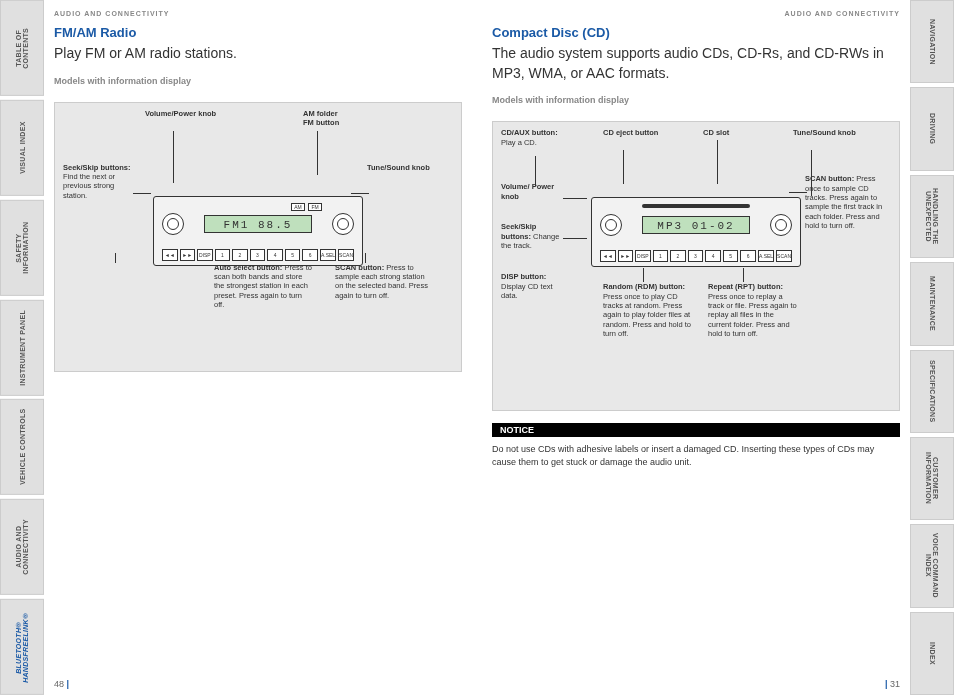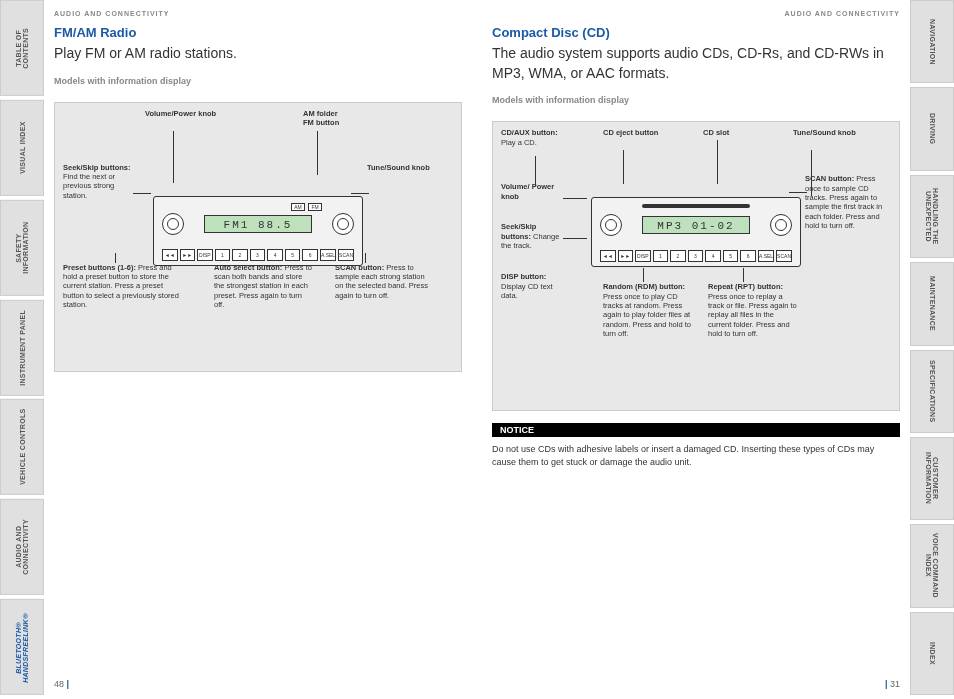--- a/index.html
+++ b/index.html
@@ -130,21 +130,20 @@
     <div class="intro">Play FM or AM radio stations.</div>
     <div class="models">Models with information display</div>
 
     <div class="diagram-box">
 
       <div class="callout" style="left:90px; top:6px;"><b>Volume/Power knob</b></div>
       <div class="callout" style="left:248px; top:6px; white-space:pre-line;"><b>AM folder
 FM button</b></div>
       <div class="callout" style="left:8px; top:60px; width:70px;"><b>Seek/Skip buttons:</b><span> Find the next or previous strong station.</span></div>
       <div class="callout" style="left:312px; top:60px; width:70px;"><b>Tune/Sound knob</b></div>
-      <div class="callout" style="left:8px; top:160px; width:120px;"><b>Preset buttons (1-6):</b><span> Press and hold a preset button to store the current station. Press a preset button to select a previously stored station.</span></div>
       <div class="callout" style="left:159px; top:160px; width:100px;"><b>Auto select button:</b><span> Press to scan both bands and store the strongest station in each preset. Press again to turn off.</span></div>
       <div class="callout" style="left:280px; top:160px; width:100px;"><b>SCAN button:</b><span> Press to sample each strong station on the selected band. Press again to turn off.</span></div>
 
       <div class="leader" style="left:118px; top:28px; width:1px; height:52px;"></div>
       <div class="leader" style="left:262px; top:28px; width:1px; height:44px;"></div>
       <div class="leader" style="left:78px; top:90px; width:18px; height:1px;"></div>
       <div class="leader" style="left:296px; top:90px; width:18px; height:1px;"></div>
       <div class="leader" style="left:60px; top:150px; width:1px; height:10px;"></div>
       <div class="leader" style="left:200px; top:150px; width:1px; height:10px;"></div>
       <div class="leader" style="left:310px; top:150px; width:1px; height:10px;"></div>

